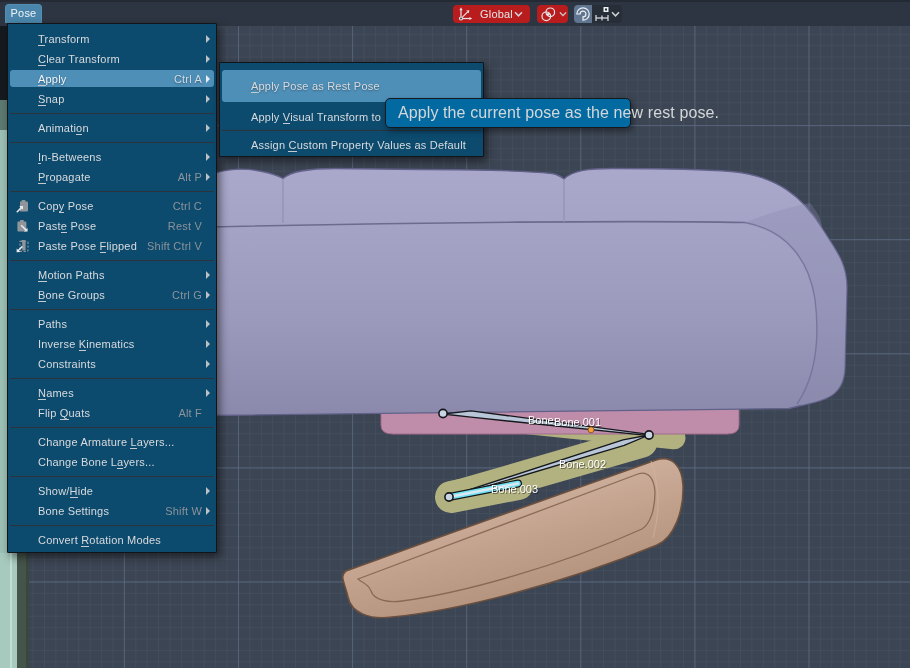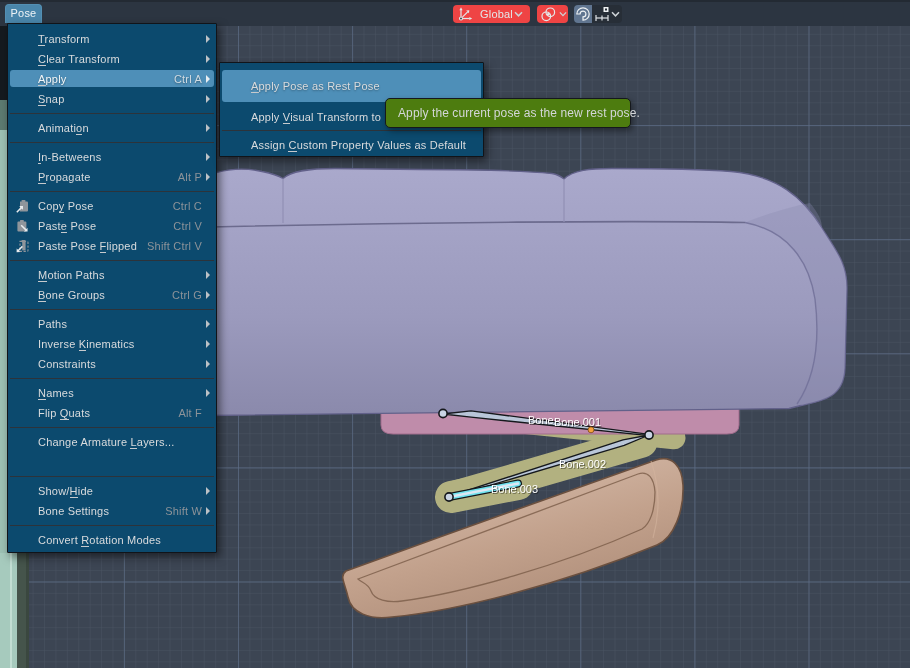--- a/index.html
+++ b/index.html
@@ -5,21 +5,21 @@
   html,body{margin:0;padding:0;background:#3c4553;}
   #stage{position:relative;width:910px;height:668px;overflow:hidden;
     font-family:"Liberation Sans",sans-serif;-webkit-font-smoothing:antialiased;}
   #scene{position:absolute;left:0;top:0;}
   
   #hdr{position:absolute;left:0;top:0;width:910px;height:26px;background:#2c3541;}
   #hdr:before{content:"";position:absolute;left:0;top:0;width:910px;height:2px;background:#232a33;}
   #posebtn{position:absolute;left:5px;top:4px;width:37px;height:19px;background:#4a86ab;
     border:1px solid #538fb3;border-bottom:none;border-radius:4px 4px 0 0;box-sizing:border-box;
     color:#eef3f6;font-size:11px;line-height:17px;text-align:center;letter-spacing:.2px;}
-  .wbtn{position:absolute;top:5px;height:18px;background:#ef4444;border-radius:4px;
+  .wbtn{position:absolute;top:5px;height:18px;background:#b91c1c;border-radius:4px;
     display:flex;align-items:center;box-sizing:border-box;}
   
   .panel{position:absolute;background:#0c4a6e;border:1px solid #111419;box-sizing:border-box;
     box-shadow:3px 4px 8px rgba(0,0,0,.5);}
   #menu{left:7px;top:23px;width:210px;height:530px;border-radius:0 1px 1px 1px;}
   #submenu{left:219px;top:62px;width:265px;height:95px;border-radius:1px;}
   .mi{position:absolute;left:2px;right:2px;height:20px;display:flex;align-items:center;
     color:#d9dbdd;font-size:11px;letter-spacing:.2px;white-space:pre;}
   .mi .lbl{margin-left:28px;}
   .mi .sc{margin-left:auto;color:#8d9399;text-align:right;}
@@ -28,23 +28,23 @@
   .mi .sp{width:12px;flex:none;}
   .hl{background:#4e8fb8;border-radius:3px;color:#f2f6f8;text-shadow:0 1px 2px rgba(0,0,0,.35);}
   .hl .sc{color:#cfdbe3;}
   .sep{position:absolute;left:2px;right:2px;height:1px;background:#2d333a;}
   .u{border-bottom:1px solid #c7cacd;padding-bottom:0px;}
   .micn{position:absolute;left:6px;top:3px;width:14px;height:14px;}
   .mi2{position:absolute;left:2px;right:2px;height:19px;display:flex;align-items:center;
     color:#d9dbdd;font-size:11px;letter-spacing:.2px;white-space:pre;}
   .mi2 .lbl{margin-left:29px;}
   
-  #tip{position:absolute;left:385px;top:98px;width:246px;height:30px;background:#4d7c0f;
+  #tip{position:absolute;left:385px;top:98px;width:246px;height:30px;background:#0369a1;
     border:1px solid #15181d;border-radius:5px;box-sizing:border-box;box-shadow:2px 3px 6px rgba(0,0,0,.4);
-    color:#d4d7d9;font-size:12px;line-height:28px;padding-left:12px;letter-spacing:.1px;white-space:nowrap;}
+    color:#d4d7d9;font-size:16px;line-height:28px;padding-left:12px;letter-spacing:.1px;white-space:nowrap;}
 </style>
 </head>
 <body>
 <div id="stage">
 <svg id="scene" width="910" height="668">
  <defs>
   <pattern id="gmin" width="11.41" height="11.41" patternUnits="userSpaceOnUse" x="9.8" y="11">
     <rect width="11.41" height="11.41" fill="none"></rect>
     <path d="M11.41,0 L0,0 0,11.41" fill="none" stroke="#4a5462" stroke-width="1"></path>
   </pattern>
@@ -200,40 +200,41 @@
           <path d="M4,2.4 h7 a1,1 0 0 1 1,1 v8 a1,1 0 0 1 -1,1 h-7 z" fill="#8f959b"></path>
           <rect x="5.6" y="1" width="3.8" height="2.4" rx="0.6" fill="#8f959b"></rect>
           <path d="M0.8,13.2 L5.6,8.4" stroke="#e8ebed" stroke-width="1.5" fill="none"></path>
           <path d="M7,7 l-0.1,3.8 -1.8,-1.9 -1.9,-1.8 z" fill="#e8ebed"></path>
         </svg><span class="lbl">Cop<span class="u">y</span> Pose</span><span class="sc">Ctrl C</span><span class="sp"></span></div>
   <div class="mi" style="top:191.5px"><svg class="micn" viewBox="0 0 14 14">
           <path d="M2.4,2.4 h7 a1,1 0 0 1 1,1 v8 a1,1 0 0 1 -1,1 h-7 a1,1 0 0 1 -1,-1 v-8 a1,1 0 0 1 1,-1 z" fill="#8f959b"></path>
           <rect x="4" y="1" width="3.8" height="2.4" rx="0.6" fill="#8f959b"></rect>
           <path d="M5.2,6.2 L10.4,11.4" stroke="#e8ebed" stroke-width="1.5" fill="none"></path>
           <path d="M11.6,12.6 l-3.8,-0.1 1.9,-1.8 1.8,-1.9 z" fill="#e8ebed"></path>
-        </svg><span class="lbl">Past<span class="u">e</span> Pose</span><span class="sc">Ctrl V</span><span class="sp"></span></div>
+        </svg><span class="lbl">Past<span class="u">e</span> Pose</span><span class="sc">Rest V</span><span class="sp"></span></div>
   <div class="mi" style="top:211.5px"><svg class="micn" viewBox="0 0 14 14">
           <path d="M4,2.4 h7 a1,1 0 0 1 1,1 v8 a1,1 0 0 1 -1,1 h-7 z" fill="none" stroke="#8f959b" stroke-width="1.1" stroke-dasharray="2.3 1.5"></path>
           <path d="M6.2,3 h3.4 v8.4 h-3.4 z" fill="#8f959b"></path>
           <rect x="5.6" y="1" width="3.8" height="2.4" rx="0.6" fill="#8f959b"></rect>
           <path d="M6.4,7.4 L1.6,12.2" stroke="#e8ebed" stroke-width="1.5" fill="none"></path>
           <path d="M0.6,13.2 l0.1,-3.8 1.8,1.9 1.9,1.8 z" fill="#e8ebed"></path>
         </svg><span class="lbl">Paste Pose <span class="u">F</span>lipped</span><span class="sc">Shift Ctrl V</span><span class="sp"></span></div>
   <div class="sep" style="top:236px"></div>
   <div class="mi" style="top:240.5px"><span class="lbl"><span class="u">M</span>otion Paths</span><span class="sc"></span><span class="arr"><i></i></span></div>
   <div class="mi" style="top:260.5px"><span class="lbl"><span class="u">B</span>one Groups</span><span class="sc">Ctrl G</span><span class="arr"><i></i></span></div>
   <div class="sep" style="top:285px"></div>
   <div class="mi" style="top:289.5px"><span class="lbl">Paths</span><span class="sc"></span><span class="arr"><i></i></span></div>
   <div class="mi" style="top:309.5px"><span class="lbl">Inverse <span class="u">K</span>inematics</span><span class="sc"></span><span class="arr"><i></i></span></div>
   <div class="mi" style="top:329.5px"><span class="lbl">Constraints</span><span class="sc"></span><span class="arr"><i></i></span></div>
   <div class="sep" style="top:354px"></div>
   <div class="mi" style="top:358.5px"><span class="lbl"><span class="u">N</span>ames</span><span class="sc"></span><span class="arr"><i></i></span></div>
   <div class="mi" style="top:378.5px"><span class="lbl">Flip <span class="u">Q</span>uats</span><span class="sc">Alt F</span><span class="sp"></span></div>
   <div class="sep" style="top:403px"></div>
   <div class="mi" style="top:407.5px"><span class="lbl">Change Armature <span class="u">L</span>ayers...</span></div>
+  <div class="mi" style="top:427.5px"><span class="lbl">Change Bone L<span class="u">a</span>yers...</span></div>
   <div class="sep" style="top:452px"></div>
   <div class="mi" style="top:456.5px"><span class="lbl">Show/<span class="u">H</span>ide</span><span class="sc"></span><span class="arr"><i></i></span></div>
   <div class="mi" style="top:476.5px"><span class="lbl">Bone Settings</span><span class="sc">Shift W</span><span class="arr"><i></i></span></div>
   <div class="sep" style="top:501px"></div>
   <div class="mi" style="top:505.5px"><span class="lbl">Convert <span class="u">R</span>otation Modes</span></div>
 </div>
 <div class="panel" id="submenu">
   <div class="mi2 hl" style="top:7px;height:32px"><span class="lbl"><span class="u">A</span>pply Pose as Rest Pose</span></div>
   <div class="mi2" style="top:44px"><span class="lbl">Apply <span class="u">V</span>isual Transform to Pose</span></div>
   <div class="sep" style="top:67px"></div>

